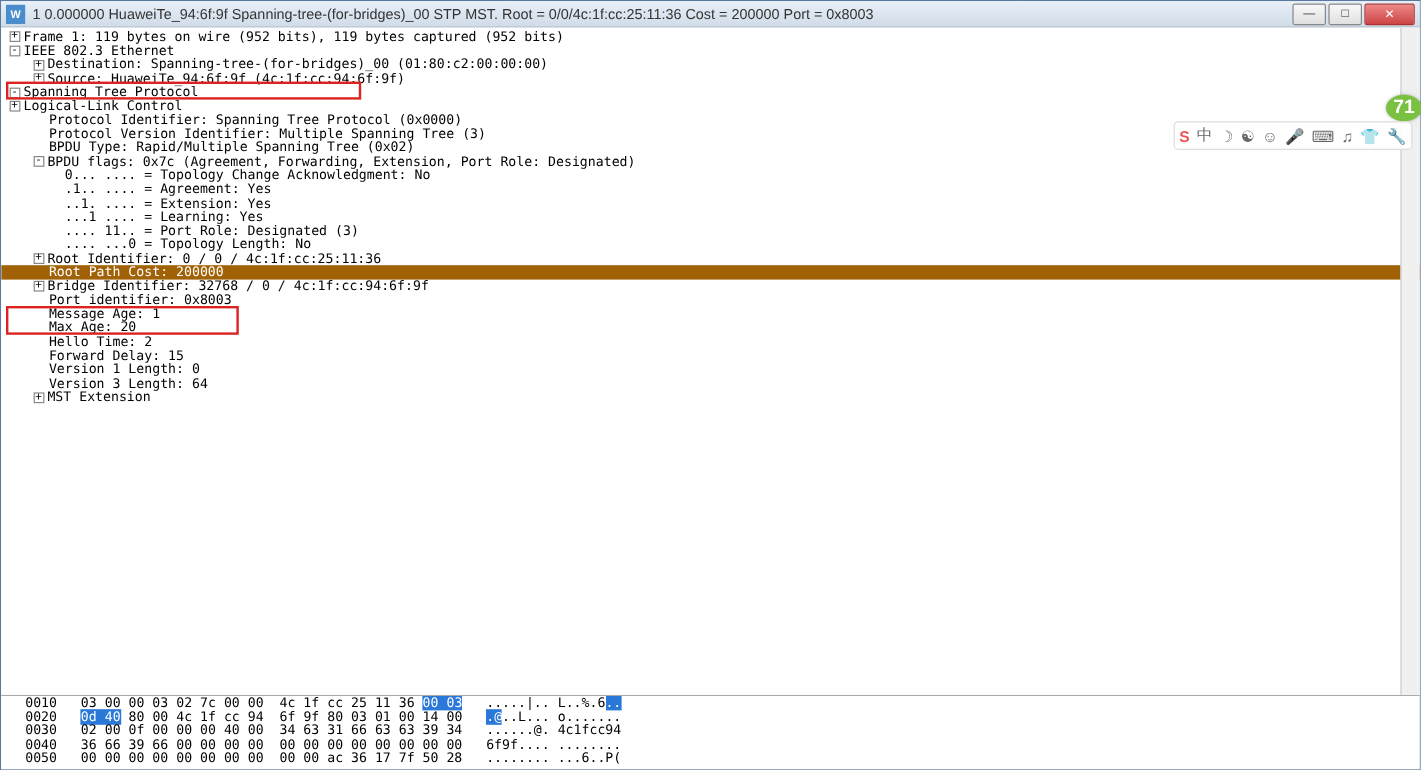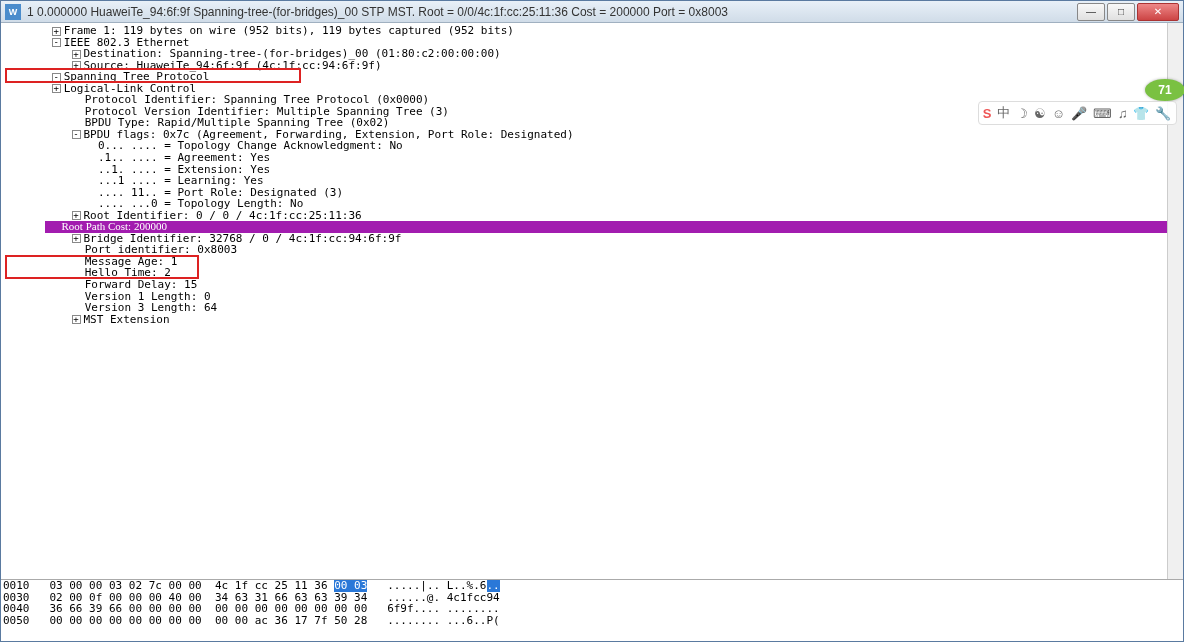--- a/index.html
+++ b/index.html
@@ -5,29 +5,29 @@
 * { margin: 0; padding: 0; box-sizing: border-box; }
 body { font-family: "Lucida Console", Monaco, monospace; font-size: 11px; background: #f0f0f0; overflow: hidden; }
 .window { width: 1184px; height: 642px; background: #fff; border: 1px solid #5a7aa0; position: relative; display: flex; flex-direction: column; }
 .titlebar { height: 22px; background: linear-gradient(#e8f0f8, #d0dce8); border-bottom: 1px solid #a0b0c0; display: flex; align-items: center; padding: 0 4px; font-family: "Segoe UI", sans-serif; font-size: 12px; color: #333; }
 .titlebar-icon { width: 16px; height: 16px; background: #4a8ccc; margin-right: 6px; display: flex; align-items: center; justify-content: center; color: #fff; font-size: 9px; font-weight: bold; }
 .titlebar-text { flex: 1; white-space: nowrap; overflow: hidden; }
 .win-controls { display: flex; gap: 2px; }
 .win-btn { width: 28px; height: 18px; border: 1px solid #888; background: linear-gradient(#f8f8f8,#e0e0e0); display: flex; align-items: center; justify-content: center; font-size: 10px; border-radius: 2px; }
 .win-btn.close { background: linear-gradient(#e88,#c44); color: #fff; border-color: #a33; width: 42px; }
 .tree-pane { flex: 1; overflow: auto; background: #fff; padding: 2px 0; position: relative; }
-.tree-line { white-space: pre; line-height: 1.05; font-size: 11px; color: #000; padding: 0; margin-left: 44px; }
+.tree-line { white-space: pre; line-height: 1.05; font-size: 11px; color: #000; padding: 0; }
 .expander { display: inline-block; width: 9px; height: 9px; border: 1px solid #888; background: #fff; text-align: center; line-height: 7px; font-size: 9px; margin-right: 3px; vertical-align: middle; cursor: pointer; }
-.hl-row { background: #a21caf; color: #fff; display:block;font-family:Liberation Serif, serif; }
+.hl-row { background: #a16207; color: #fff; display:block; }
 .red-box { border: 2px solid #d22; position: absolute; pointer-events: none; }
-.hex-pane { border-top: 1px solid #aaa; background: #fff; height: 62px; overflow: hidden; padding: 0 2px; }
+.hex-pane { border-top: 1px solid #aaa; background: #fff; height: 62px; overflow: hidden; padding: 0 20px; }
 .hex-line { white-space: pre; font-size: 11px; line-height: 1.05; }
 .hex-hl { background: #2a78d8; color: #fff; }
 .scrollbar-v { position: absolute; right: 0; top: 22px; bottom: 62px; width: 16px; background: #f0f0f0; border-left: 1px solid #ccc; }
-.side-badge { position: absolute; right: -2px; top: 78px; width: 40px; height: 22px; border-radius: 50%; background: #7ac142; color: #fff; display: flex; align-items: center; justify-content: center; font-family: sans-serif; font-size: 12px; font-weight: bold; box-shadow: 0 0 3px rgba(0,0,0,.3); }
+.side-badge { position: absolute; right: -2px; top: 78px; width: 30px; height: 22px; border-radius: 50%; background: #7ac142; color: #fff; display: flex; align-items: center; justify-content: center; font-family: sans-serif; font-size: 16px; font-weight: bold; box-shadow: 0 0 3px rgba(0,0,0,.3); }
 .side-toolbar { position: absolute; right: 6px; top: 100px; background: rgba(255,255,255,.9); border: 1px solid #ddd; border-radius: 4px; padding: 2px 4px; display: flex; gap: 6px; font-family: sans-serif; font-size: 12px; color: #666; align-items: center; }
 .side-toolbar .icon { font-size: 13px; }
 .s-logo { color: #e55; font-weight: bold; font-size: 14px; }
 </style>
 </head>
 <body>
 
 <div class="window">
 
   <div class="titlebar">
@@ -55,32 +55,34 @@
     <div class="tree-line">        <span>.1.. .... = Agreement: Yes</span></div>
     <div class="tree-line">        <span>..1. .... = Extension: Yes</span></div>
     <div class="tree-line">        <span>...1 .... = Learning: Yes</span></div>
     <div class="tree-line">        <span>.... 11.. = Port Role: Designated (3)</span></div>
     <div class="tree-line">        <span>.... ...0 = Topology Length: No</span></div>
     <div class="tree-line">    <span class="expander">+</span><span>Root Identifier: 0 / 0 / 4c:1f:cc:25:11:36</span></div>
     <div class="tree-line"><span class="hl-row">      <span>Root Path Cost: 200000</span></span></div>
     <div class="tree-line">    <span class="expander">+</span><span>Bridge Identifier: 32768 / 0 / 4c:1f:cc:94:6f:9f</span></div>
     <div class="tree-line">      <span>Port identifier: 0x8003</span></div>
     <div class="tree-line">      <span>Message Age: 1</span></div>
+    <div class="tree-line">      <span>Max Age: 20</span></div>
     <div class="tree-line">      <span>Hello Time: 2</span></div>
     <div class="tree-line">      <span>Forward Delay: 15</span></div>
     <div class="tree-line">      <span>Version 1 Length: 0</span></div>
     <div class="tree-line">      <span>Version 3 Length: 64</span></div>
     <div class="tree-line">    <span class="expander">+</span><span>MST Extension</span></div>
 
     <div class="red-box" style="left:4px; top:45px; width:296px; height:15px;"></div>
     <div class="red-box" style="left:4px; top:232px; width:194px; height:24px;"></div>
   </div>
 
   <div class="hex-pane">
     <div class="hex-line"><span>0010</span>   <span>03 00 00 03 02 7c 00 00  4c 1f cc 25 11 36 </span><span class="hex-hl">00 03</span><span>   .....|.. L..%.6</span><span class="hex-hl">..</span></div>
+    <div class="hex-line"><span>0020</span>   <span class="hex-hl">0d 40</span><span> 80 00 4c 1f cc 94  6f 9f 80 03 01 00 14 00</span>   <span class="hex-hl">.@</span><span>..L... o.......</span></div>
     <div class="hex-line"><span>0030</span>   <span>02 00 0f 00 00 00 40 00  34 63 31 66 63 63 39 34   ......@. 4c1fcc94</span></div>
     <div class="hex-line"><span>0040</span>   <span>36 66 39 66 00 00 00 00  00 00 00 00 00 00 00 00   6f9f.... ........</span></div>
     <div class="hex-line"><span>0050</span>   <span>00 00 00 00 00 00 00 00  00 00 ac 36 17 7f 50 28   ........ ...6..P(</span></div>
   </div>
 
   <div class="scrollbar-v"></div>
 
   <div class="side-badge">71</div>
   <div class="side-toolbar">
     <span class="s-logo icon">S</span>

